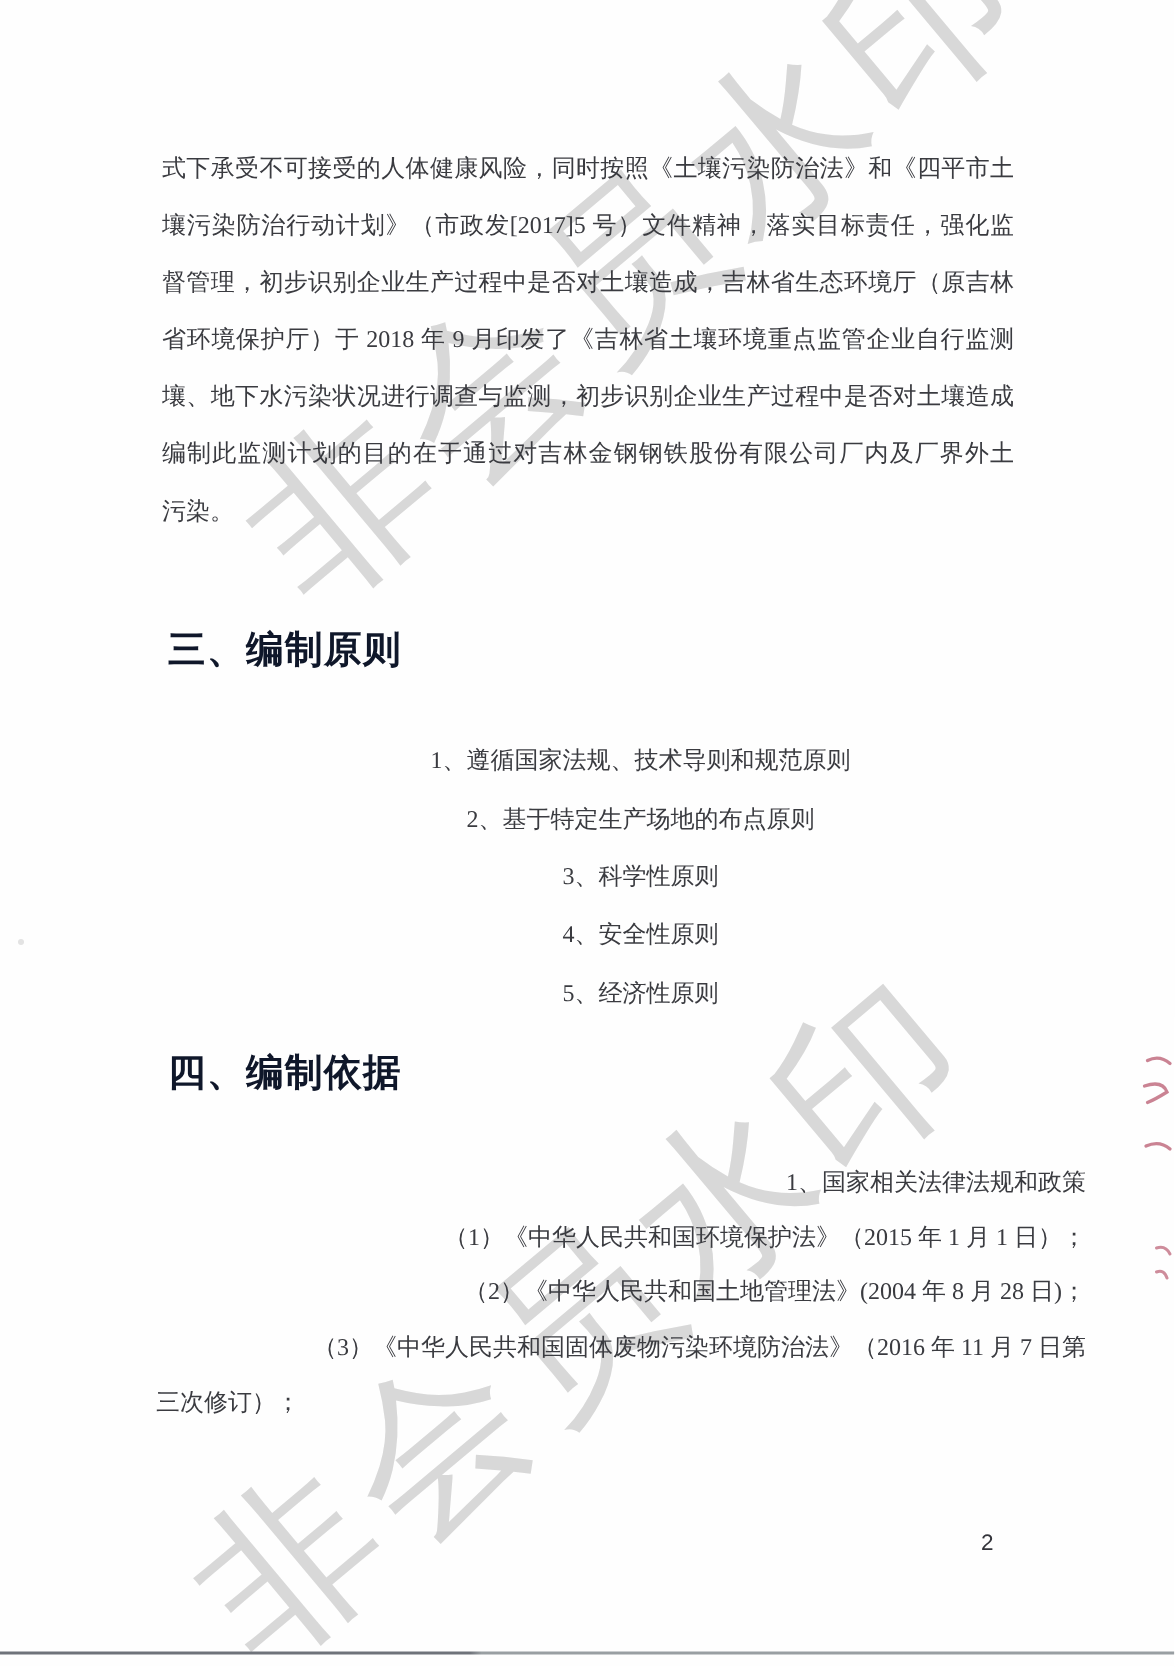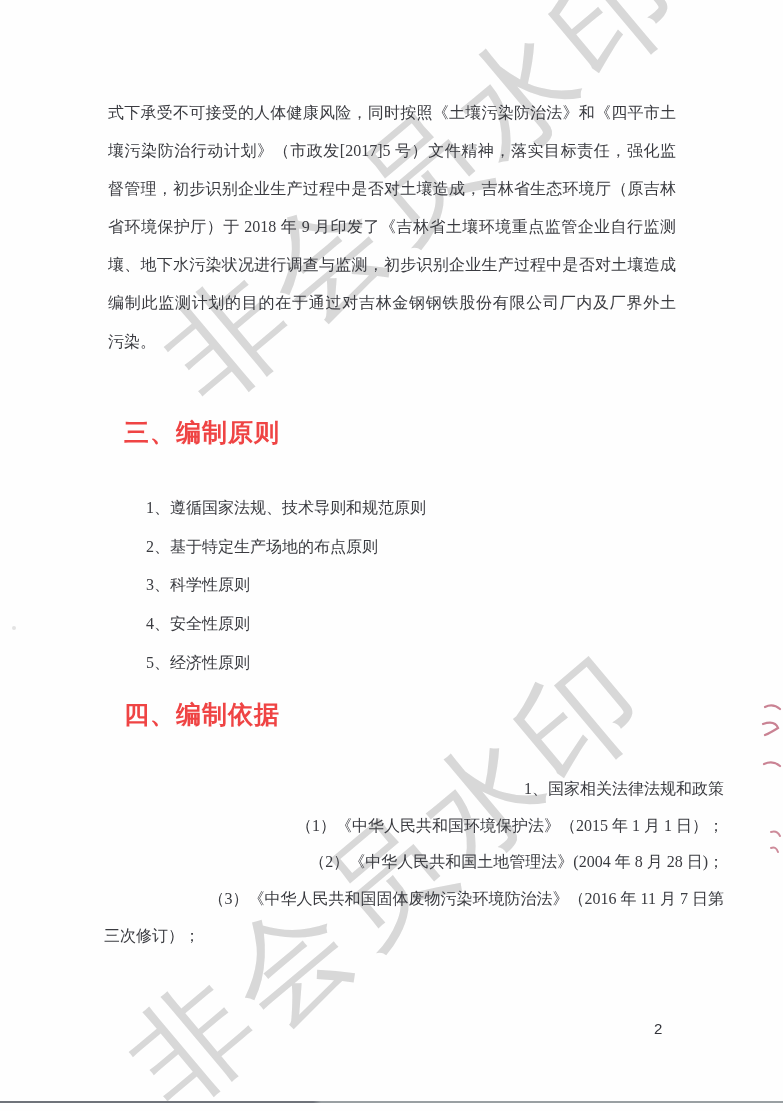--- a/index.html
+++ b/index.html
@@ -30,34 +30,34 @@
   .wm-bottom{left:70px;top:800px;}
   .intro{
     position:absolute;z-index:2;
     left:108px;top:94px;width:568px;
     font-size:16px;line-height:38.1px;
   }
   .jline{text-align:justify;text-align-last:justify;}
   .jline.last{text-align-last:left;}
   .h-sec{
     position:absolute;z-index:2;
-    left:124px;
+    left:112px;
     font-family:Liberation Serif, serif;
     font-weight:700;
     font-size:25px;
     letter-spacing:1px;
-    color:#ef4444;
+    color:#0f172a;
     white-space:nowrap;
   }
   .h3{top:416px;}
   .h4{top:698px;}
   .principles{
     position:absolute;z-index:2;
     left:108px;top:489px;width:600px;
-    font-size:16px;line-height:38.7px;
+    font-size:16px;line-height:38.7px;text-align:center;
   }
   .principles .li{padding-left:38px;white-space:nowrap;}
   .basis{
     position:absolute;z-index:2;
     left:104px;top:771px;width:620px;
     font-size:16px;line-height:36.7px;
   }
   .basis .ln{white-space:nowrap;}
   .basis .ind{padding-left:48px;text-align:right;}
   .pageno{

